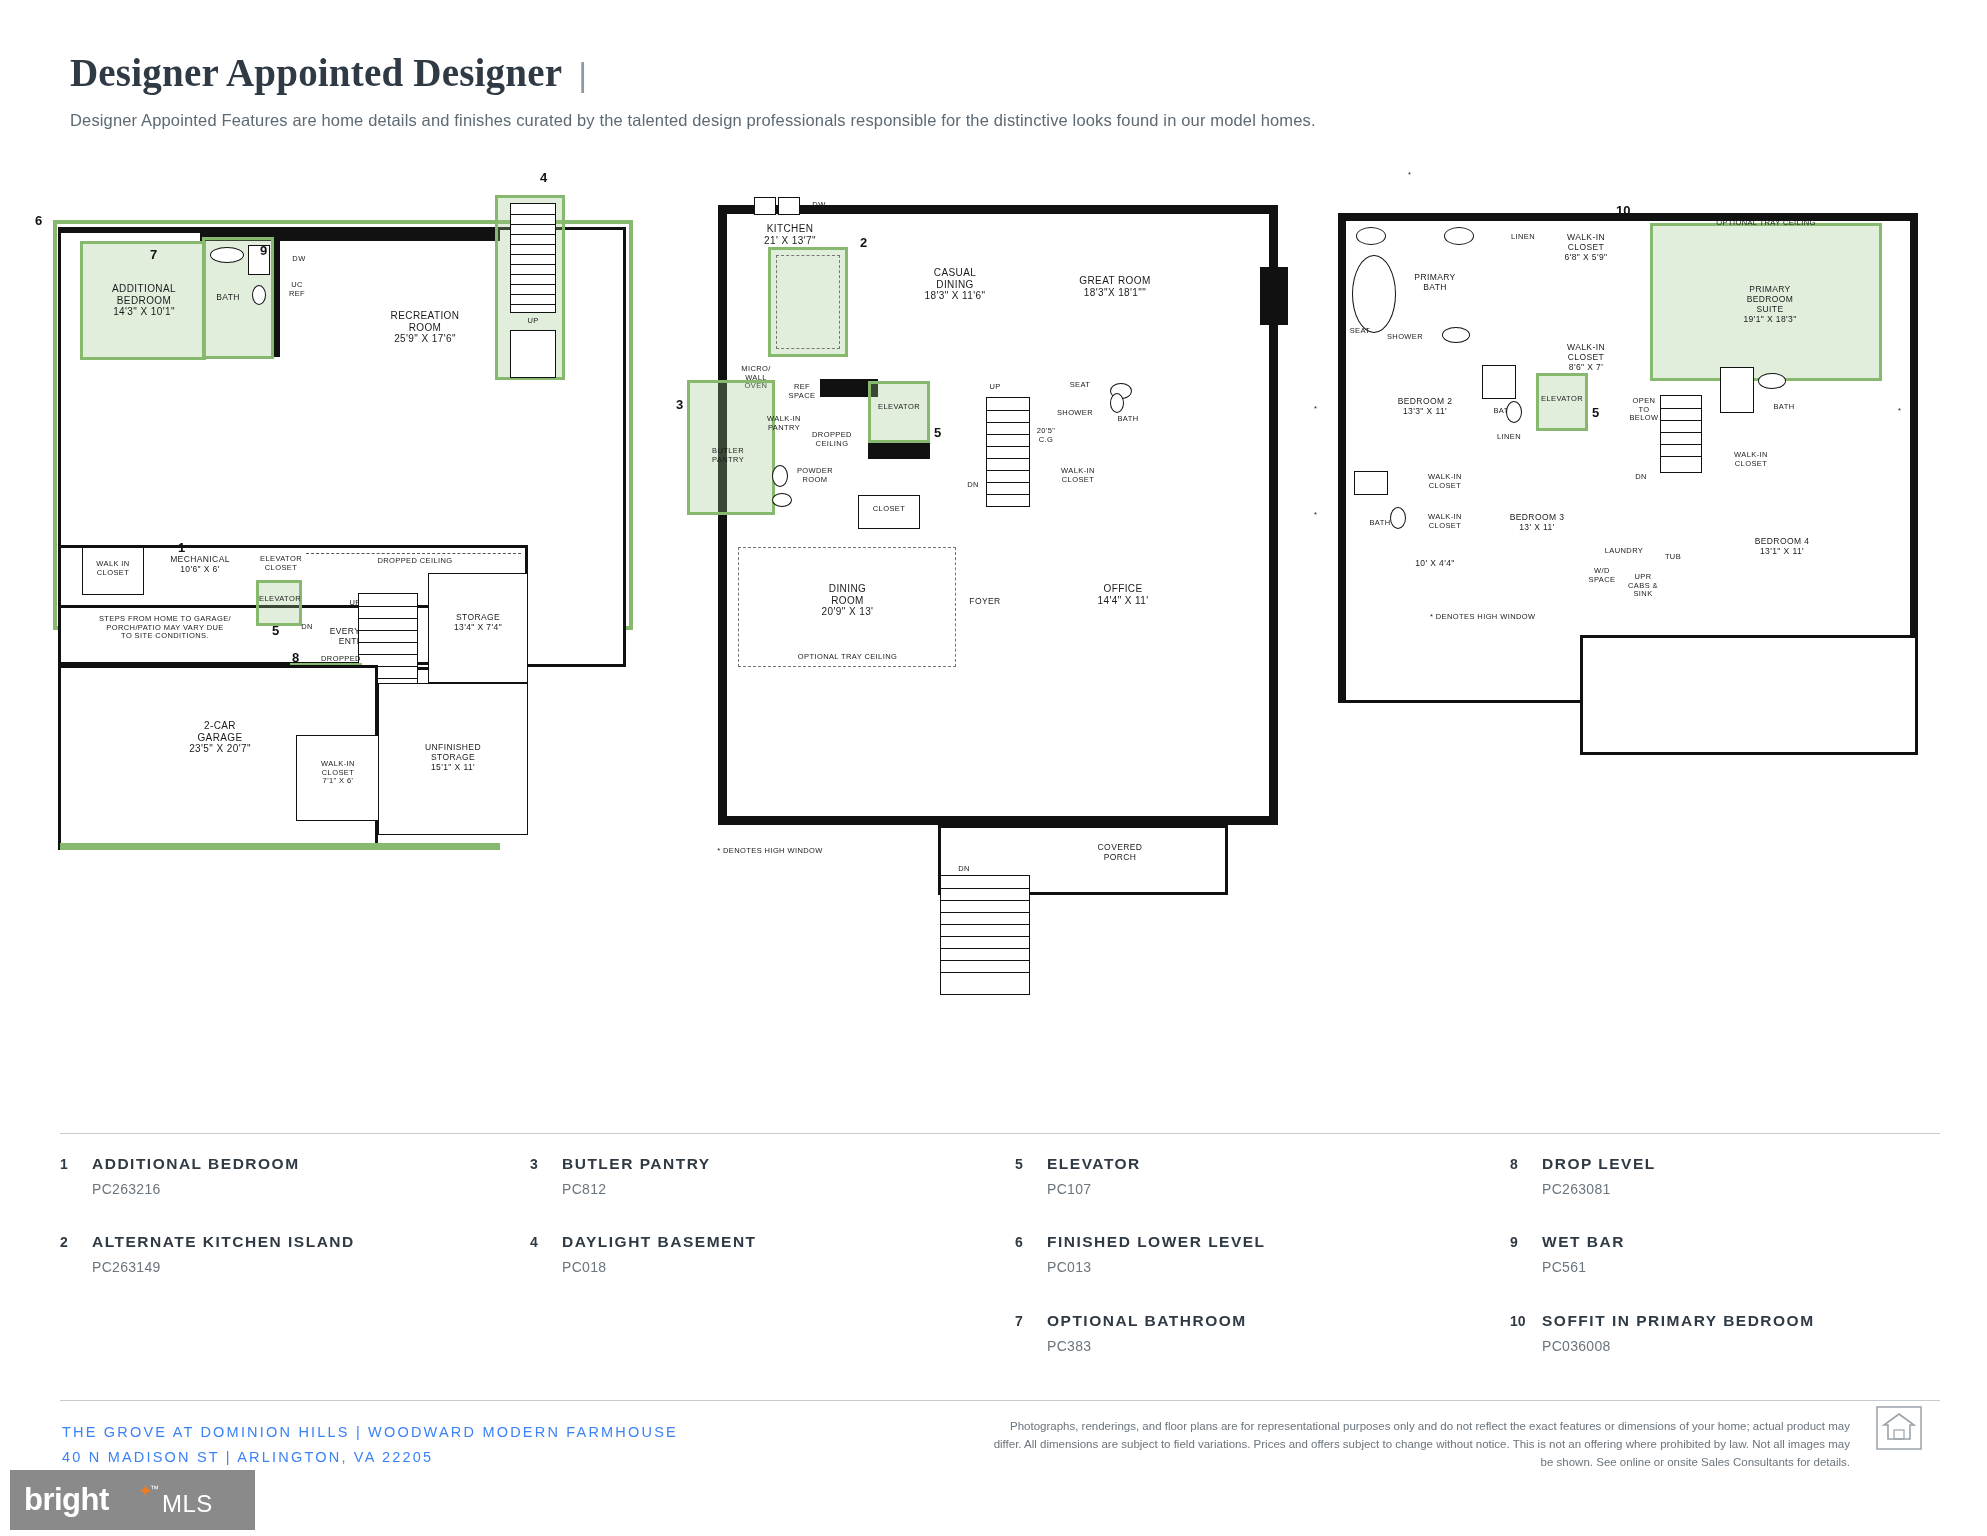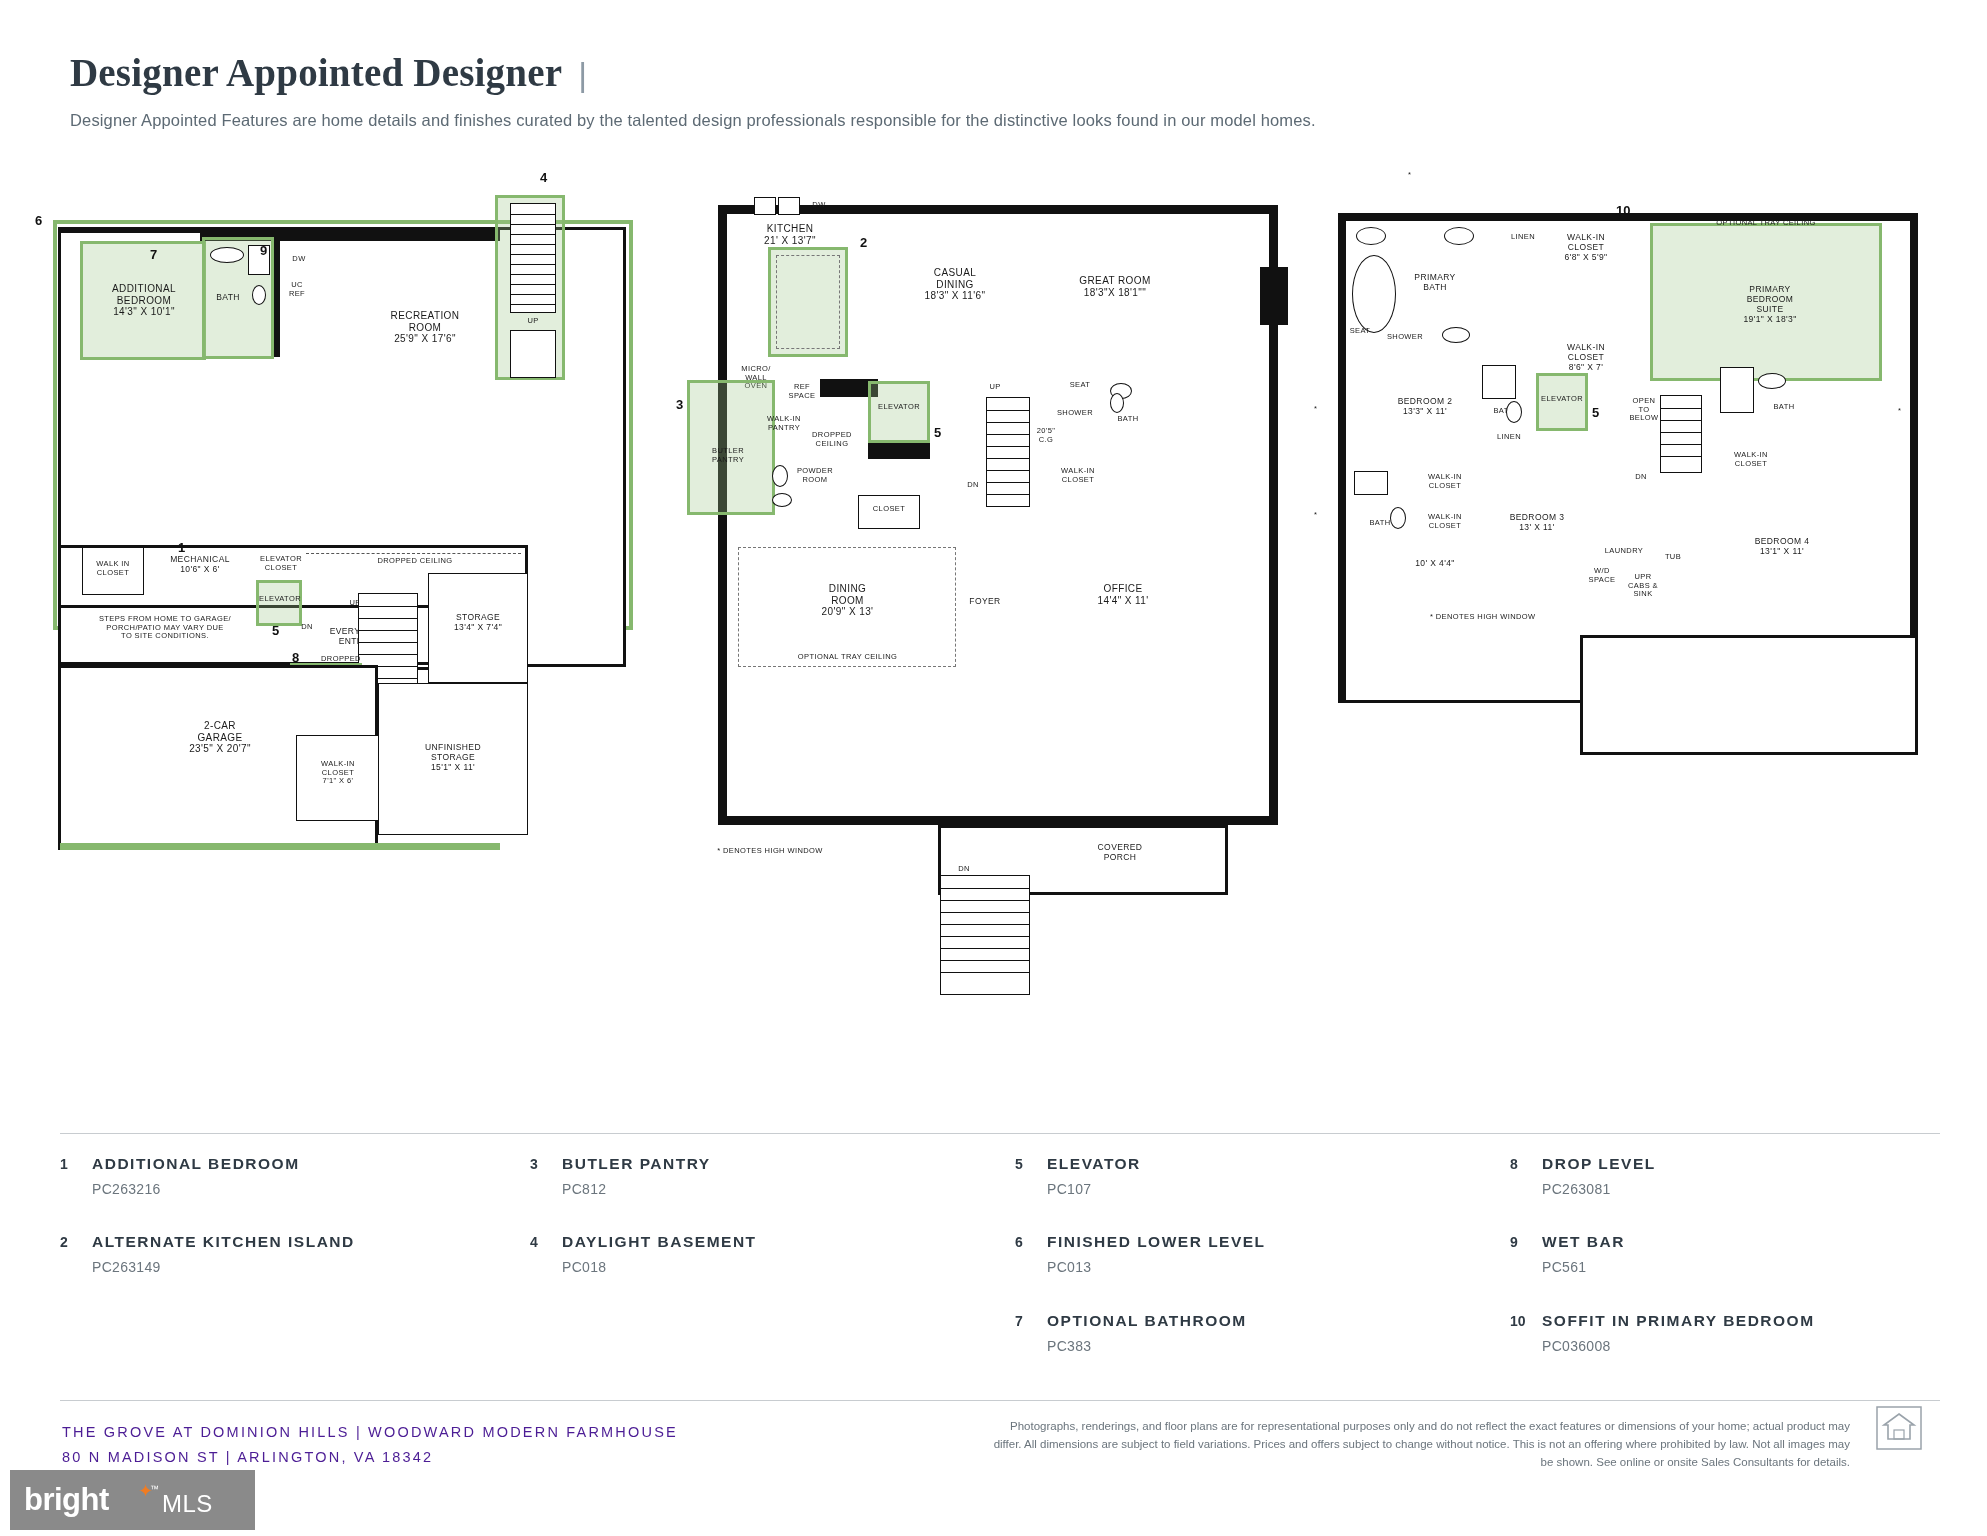--- a/index.html
+++ b/index.html
@@ -63,21 +63,21 @@
     position:absolute; left:32px; top:0; font-size:15.5px; font-weight:700;
     letter-spacing:1.5px; color:#2f3a44; white-space:nowrap;
   }
   .legend-code {
     position:absolute; left:32px; top:26px; font-size:14px; color:#6b757d; letter-spacing:.3px;
   }
   
   #footer-rule { position:absolute; left:60px; top:1400px; width:1880px; height:1px; background:#c8ccd0; }
   #footer-left {
     position:absolute; left:62px; top:1420px; width:820px;
-    font-size:14.5px; letter-spacing:2.2px; color:#4c1d95; line-height:1.75;
+    font-size:14.5px; letter-spacing:2.2px; color:#3b82f6; line-height:1.75;
   }
   #footer-right {
     position:absolute; left:980px; top:1418px; width:870px;
     font-size:11.5px; color:#6b757d; line-height:1.55; text-align:right;
   }
   #brand {
     position:absolute; left:10px; top:1470px; width:245px; height:60px;
     background:#8a8a8a; color:#fff;
   }
   #brand-text {
@@ -430,21 +430,21 @@
       <span class="legend-label">SOFFIT IN PRIMARY BEDROOM</span>
       <span class="legend-code">PC036008</span>
     </div>
   </div>
 </div>
 
 <div id="footer-rule"></div>
 
 <div id="footer-left">
   <div>THE GROVE AT DOMINION HILLS  |  WOODWARD MODERN FARMHOUSE</div>
-  <div>80 N MADISON ST  |  ARLINGTON, VA  18342</div>
+  <div>40 N MADISON ST  |  ARLINGTON, VA  22205</div>
 </div>
 
 <div id="footer-right">Photographs, renderings, and floor plans are for representational purposes only and do not reflect the exact features or dimensions of your home; actual product may differ. All dimensions are subject to field variations. Prices and offers subject to change without notice. This is not an offering where prohibited by law. Not all images may be shown. See online or onsite Sales Consultants for details.</div>
 
 <div id="brand">
   <span id="brand-text">bright</span>
   <span id="brand-star">✦</span>
   <span id="brand-tm">™</span>
   <span id="brand-mls">MLS</span>
 </div>

